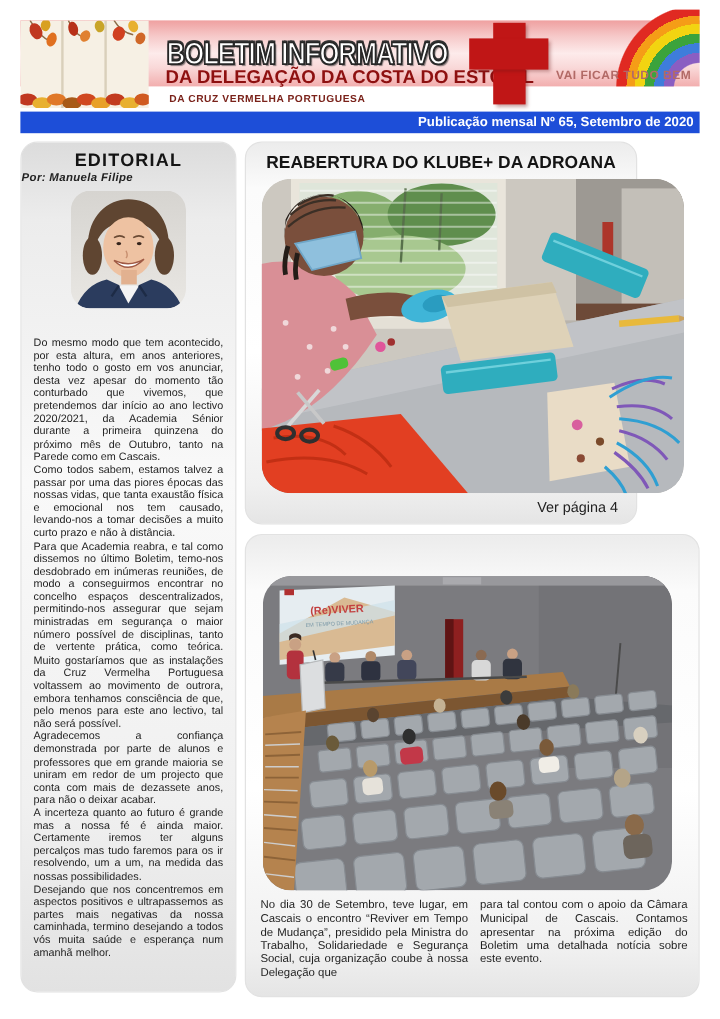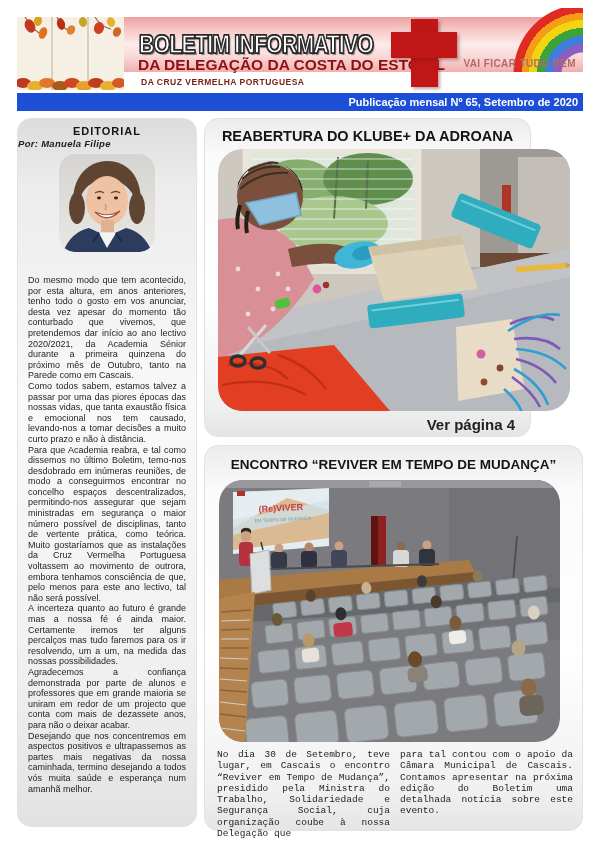--- a/index.html
+++ b/index.html
@@ -32,36 +32,36 @@
 
   
   .box{position:absolute;border-radius:14px;border:1px solid #e2e2e2;box-sizing:border-box;}
   .editorial{left:17px;top:118px;width:180px;height:709px;
     background:linear-gradient(180deg,#dcdcdc 0%,#ececec 9%,#f9f9f9 40%,#f0f0f0 78%,#e2e2e2 100%);}
   .article1{left:204px;top:118px;width:327px;height:319px;
     background:linear-gradient(180deg,#ececec 0%,#fbfbfb 12%,#ffffff 55%,#f0f0f0 90%,#e5e5e5 100%);}
   .article2{left:204px;top:445px;width:379px;height:386px;
     background:linear-gradient(180deg,#ececec 0%,#fbfbfb 12%,#ffffff 55%,#f0f0f0 90%,#e5e5e5 100%);}
 
-  .ed-title{text-align:center;font-size:11px;font-weight:bold;letter-spacing:1px;color:#141414;margin-top:6px;}
+  .ed-title{text-align:center;font-size:15px;font-weight:bold;letter-spacing:1px;color:#141414;margin-top:6px;}
   .ed-byline{text-align:left;font-size:9.5px;font-weight:bold;font-style:italic;color:#222;margin-top:1px;letter-spacing:.3px;}
   .portrait{display:block;margin:5px auto 0;border-radius:16px;}
   .ed-text{padding:23px 10px 0 10px;font-size:9px;line-height:10.6px;color:#1e1e1e;text-align:justify;}
   .ed-text p{margin:0;}
 
   .a-title{text-align:center;font-weight:bold;color:#141414;}
   .article1 .a-title{font-size:14.5px;margin-top:9px;}
   .article2 .a-title{font-size:13.5px;margin-top:11px;}
   .photo{position:absolute;border-radius:24px;display:block;}
   .photo1{left:13px;top:30px;}
   .photo2{left:14px;top:34px;}
-  .see-page{position:absolute;right:15px;top:297px;font-size:15px;font-weight:bold;color:#222;cursor:pointer;}
+  .see-page{position:absolute;right:15px;top:297px;font-size:12px;font-weight:normal;color:#222;cursor:pointer;}
   .cols{position:absolute;left:12px;top:303px;width:356px;display:flex;gap:10px;
         font-size:9.5px;line-height:11.3px;text-align:justify;color:#1e1e1e;}
-  .col{flex:1;margin:0;font-family:Liberation Mono, monospace;}
+  .col{flex:1;margin:0;}
 </style>
 </head>
 <body>
 
 <div class="page">
 
   <div class="header">
     <svg class="leaves" width="107" height="73" viewBox="0 0 107 73">
       <rect width="107" height="73" fill="#f6f0e4"></rect>
       <rect x="34" y="0" width="2" height="73" fill="#d9d0bb"></rect>
@@ -130,22 +130,22 @@
         <rect x="42" y="66" width="13" height="12" fill="#e2b190"></rect>
         <path d="M4,98 Q12,78 30,74 L41,79 L48,92 L56,79 L67,74 Q85,78 93,98 Z" fill="#2b3c5e"></path>
         <polygon points="40,79 57,79 48,94" fill="#f4f4f4"></polygon>
         <path d="M40,79 L34,88 M57,79 L63,88" stroke="#1d2b46" stroke-width="2" fill="none"></path>
       </g>
     </svg>
     <div class="ed-text">
       <p>Do mesmo modo que tem acontecido, por esta altura, em anos anteriores, tenho todo o gosto em vos anunciar, desta vez apesar do momento tão conturbado que vivemos, que pretendemos dar início ao ano lectivo 2020/2021, da Academia Sénior durante a primeira quinzena do próximo mês de Outubro, tanto na Parede como em Cascais.</p>
       <p>Como todos sabem, estamos talvez a passar por uma das piores épocas das nossas vidas, que tanta exaustão física e emocional nos tem causado, levando-nos a tomar decisões a muito curto prazo e não à distância.</p>
       <p>Para que Academia reabra, e tal como dissemos no último Boletim, temo-nos desdobrado em inúmeras reuniões, de modo a conseguirmos encontrar no concelho espaços descentralizados, permitindo-nos assegurar que sejam ministradas em segurança o maior número possível de disciplinas, tanto de vertente prática, como teórica. Muito gostaríamos que as instalações da Cruz Vermelha Portuguesa voltassem ao movimento de outrora, embora tenhamos consciência de que, pelo menos para este ano lectivo, tal não será possível.</p>
+      <p>Agradecemos a confiança demonstrada por parte de alunos e professores que em grande maioria se uniram em redor de um projecto que conta com mais de dezassete anos, para não o deixar acabar.</p>
       <p>A incerteza quanto ao futuro é grande mas a nossa fé é ainda maior. Certamente iremos ter alguns percalços mas tudo faremos para os ir resolvendo, um a um, na medida das nossas possibilidades.</p>
-      <p>Agradecemos a confiança demonstrada por parte de alunos e professores que em grande maioria se uniram em redor de um projecto que conta com mais de dezassete anos, para não o deixar acabar.</p>
       <p>Desejando que nos concentremos em aspectos positivos e ultrapassemos as partes mais negativas da nossa caminhada, termino desejando a todos vós muita saúde e esperança num amanhã melhor.</p>
     </div>
   </div>
 
   <div class="box article1">
     <div class="a-title">REABERTURA DO KLUBE+ DA ADROANA</div>
     <svg class="photo photo1" width="352" height="262" viewBox="0 0 352 262">
       <defs>
           <clipPath id="kc">
             <rect width="352" height="262" rx="24"></rect>
@@ -235,21 +235,20 @@
         <g transform="rotate(-5 322 120)">
           <rect x="298" y="116" width="50" height="5.5" fill="#e8b93c"></rect>
           <polygon points="348,116 355,119 348,121.5" fill="#caa25f"></polygon>
         </g>
       </g>
     </svg>
     <div class="see-page">Ver página 4</div>
   </div>
 
   <div class="box article2">
-    <div class="a-title">ENCONTRO “REVIVER EM TEMPO DE MUDANÇA”</div>
     <svg class="photo photo2" width="341" height="262" viewBox="0 0 341 262">
       <defs>
           <clipPath id="ac">
             <rect width="341" height="262" rx="22"></rect>
           </clipPath>
         </defs>
       <g clip-path="url(#ac)">
         <rect width="341" height="262" fill="#7b7b7f"></rect>
         <rect x="230" width="111" height="160" fill="#737377"></rect>
         <rect width="341" height="8" fill="#98989c"></rect>

